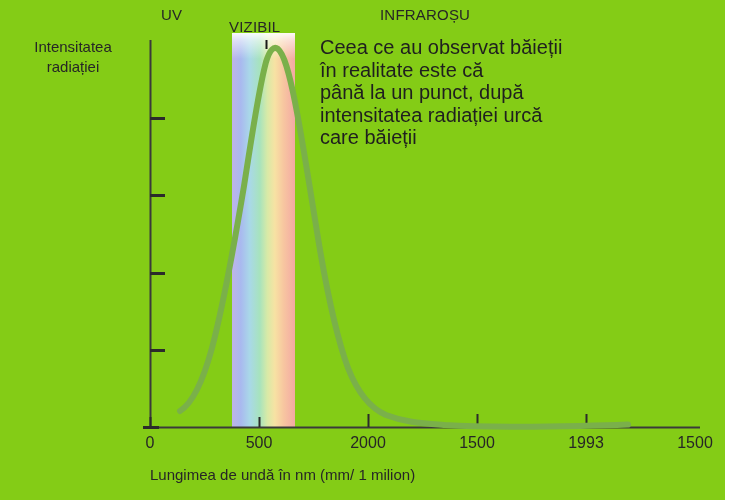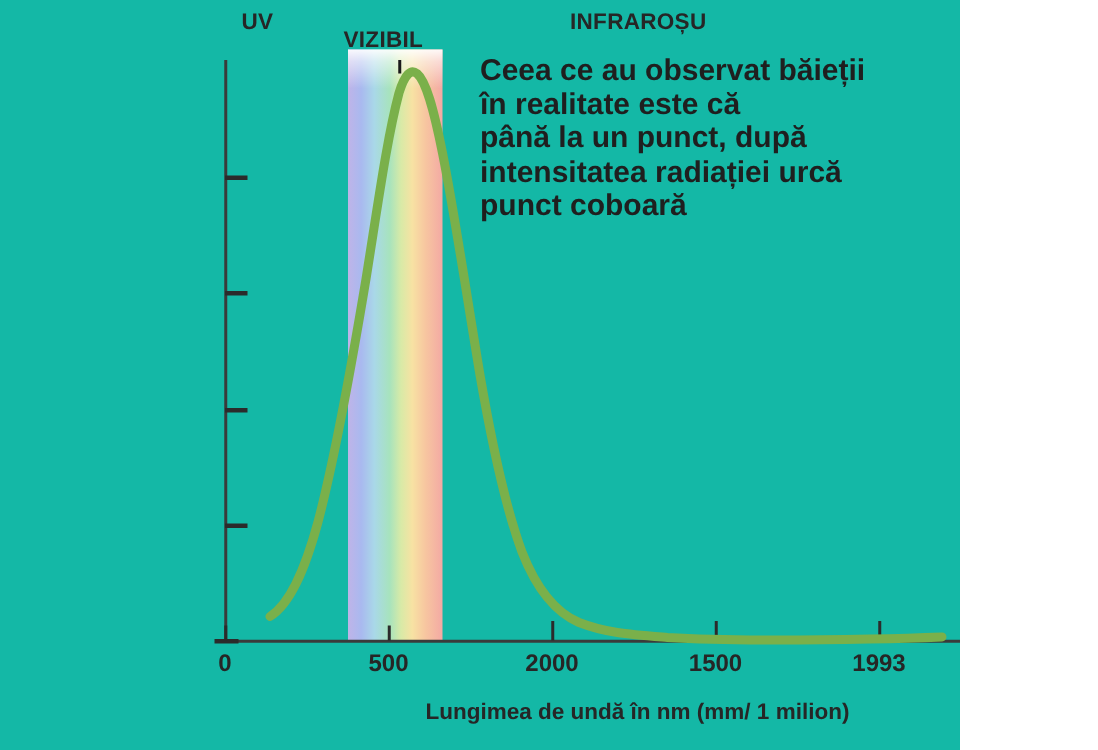--- a/index.html
+++ b/index.html
@@ -6,25 +6,24 @@
     margin: 0;
     padding: 0;
     background: #ffffff;
   }
   body {
     font-family: "Liberation Sans", sans-serif;
     color: #1a1a1a;
   }
   #figure {
     position: relative;
-    width: 640px;
+    width: 725px;
     height: 500px;
-    background: #14b8a6;
+    background: #84cc16;
     overflow: hidden;
-    font-weight: bold;
   }
 
   
   .band-label {
     position: absolute;
     font-size: 15px;
     color: #262626;
     white-space: nowrap;
     letter-spacing: 0.2px;
   }
@@ -41,21 +40,21 @@
     text-align: center;
     font-size: 15px;
     line-height: 20px;
     color: #262626;
   }
   #x-axis-title {
     position: absolute;
     left: 150px;
     top: 466px;
     width: 550px;
-    text-align: center;
+    text-align: left;
     font-size: 15px;
     color: #262626;
   }
 
   
   #plot-area {
     position: absolute;
     left: 0;
     top: 0;
     width: 732px;
@@ -115,20 +114,24 @@
 </style>
 </head>
 <body>
 
 <div id="figure">
 
   <div class="band-label" id="band-label-uv">UV</div>
   <div class="band-label" id="band-label-visible">VIZIBIL</div>
   <div class="band-label" id="band-label-infrared">INFRAROȘU</div>
 
+  <div id="y-axis-title">
+    <div>Intensitatea</div>
+    <div>radiației</div>
+  </div>
 
   <div id="visible-band"></div>
 
   <div id="plot-area">
     <svg id="plot-svg" width="732" height="500" viewBox="0 0 732 500">
 
       <line x1="150.5" y1="40" x2="150.5" y2="427" stroke="#3a3a3a" stroke-width="2"></line>
 
       <line x1="150" y1="427.5" x2="700" y2="427.5" stroke="#3a3a3a" stroke-width="2"></line>
 
@@ -172,16 +175,16 @@
   <div class="x-tick-label" style="left:556px">1993</div>
   <div class="x-tick-label" style="left:665px">1500</div>
 
   <div id="x-axis-title">Lungimea de undă în nm (mm/ 1 milion)</div>
 
   <div id="annotation">
     <div>Ceea ce au observat băieții</div>
     <div>în realitate este că</div>
     <div>până la un punct, după</div>
     <div>intensitatea radiației urcă</div>
-    <div>punct coboară</div>
+    <div>care băieții</div>
   </div>
 
 </div>
 
 </body></html>

